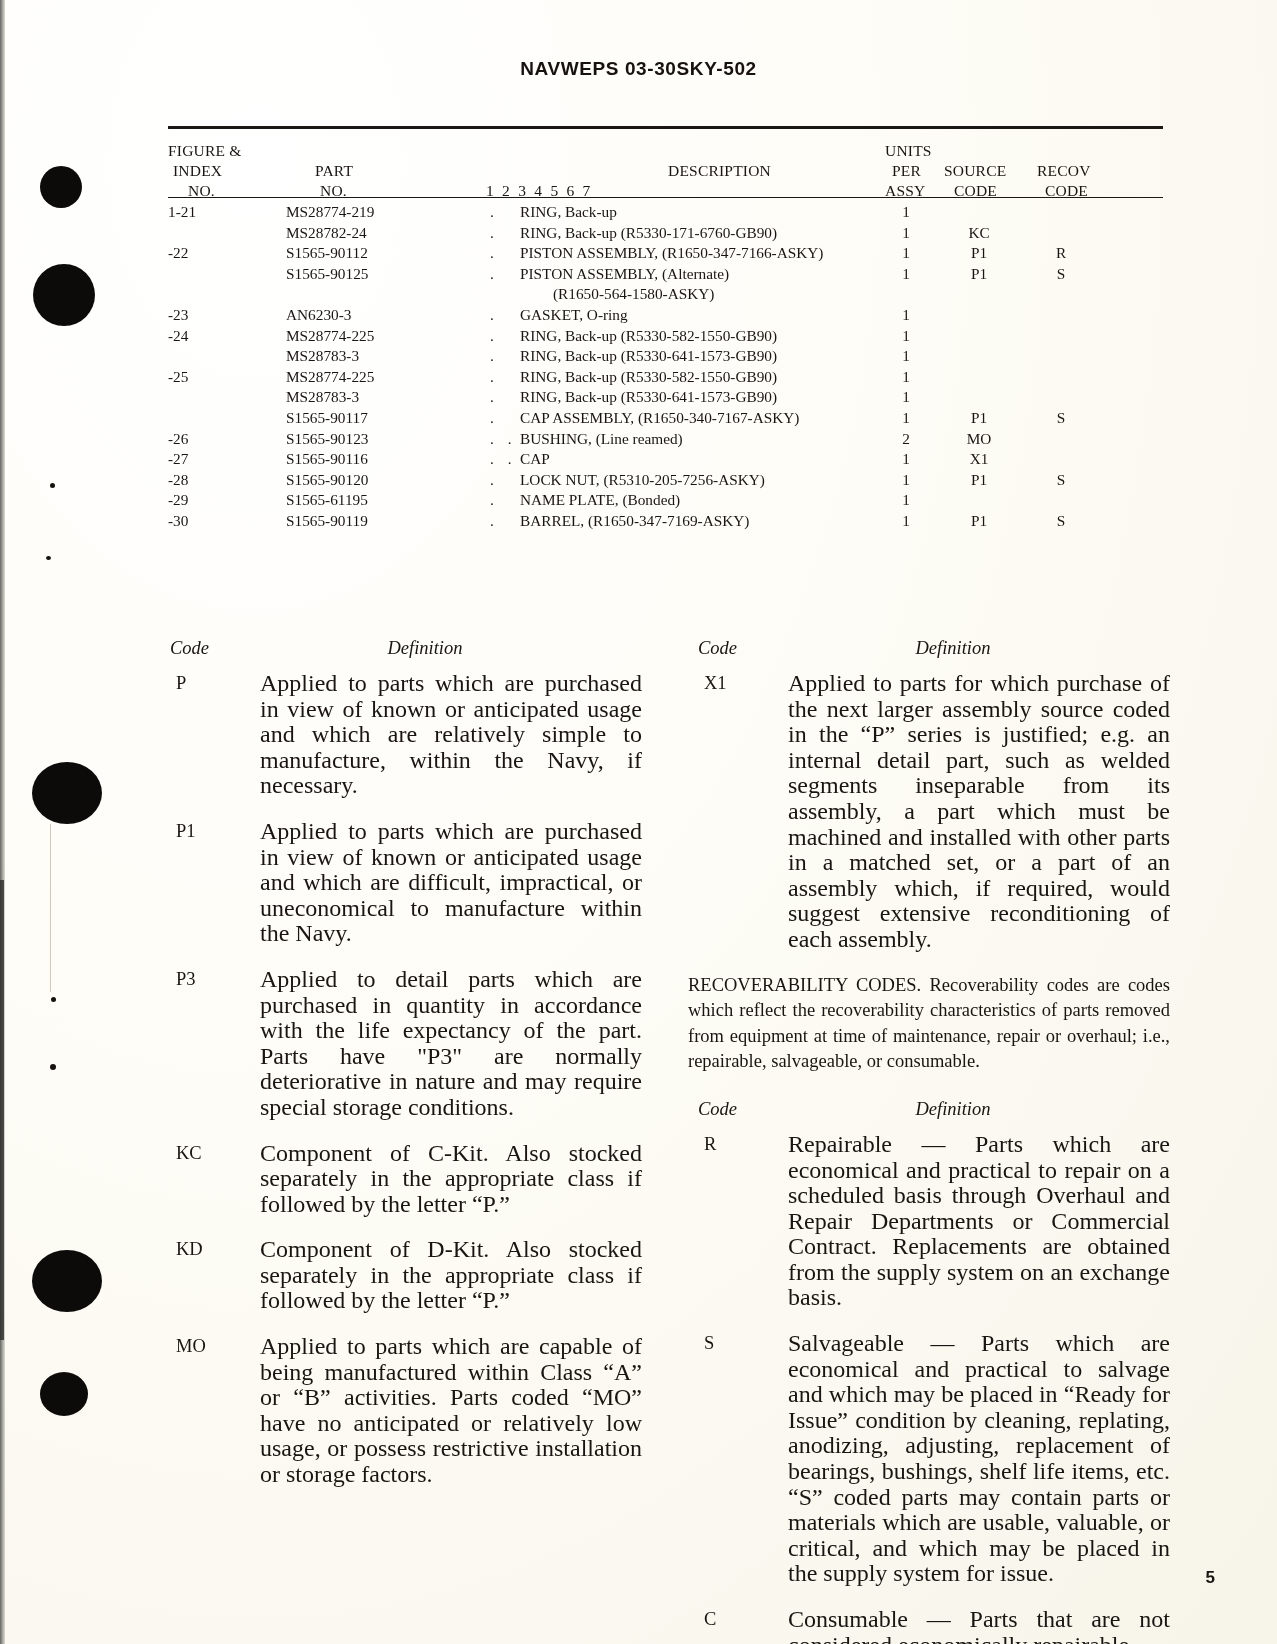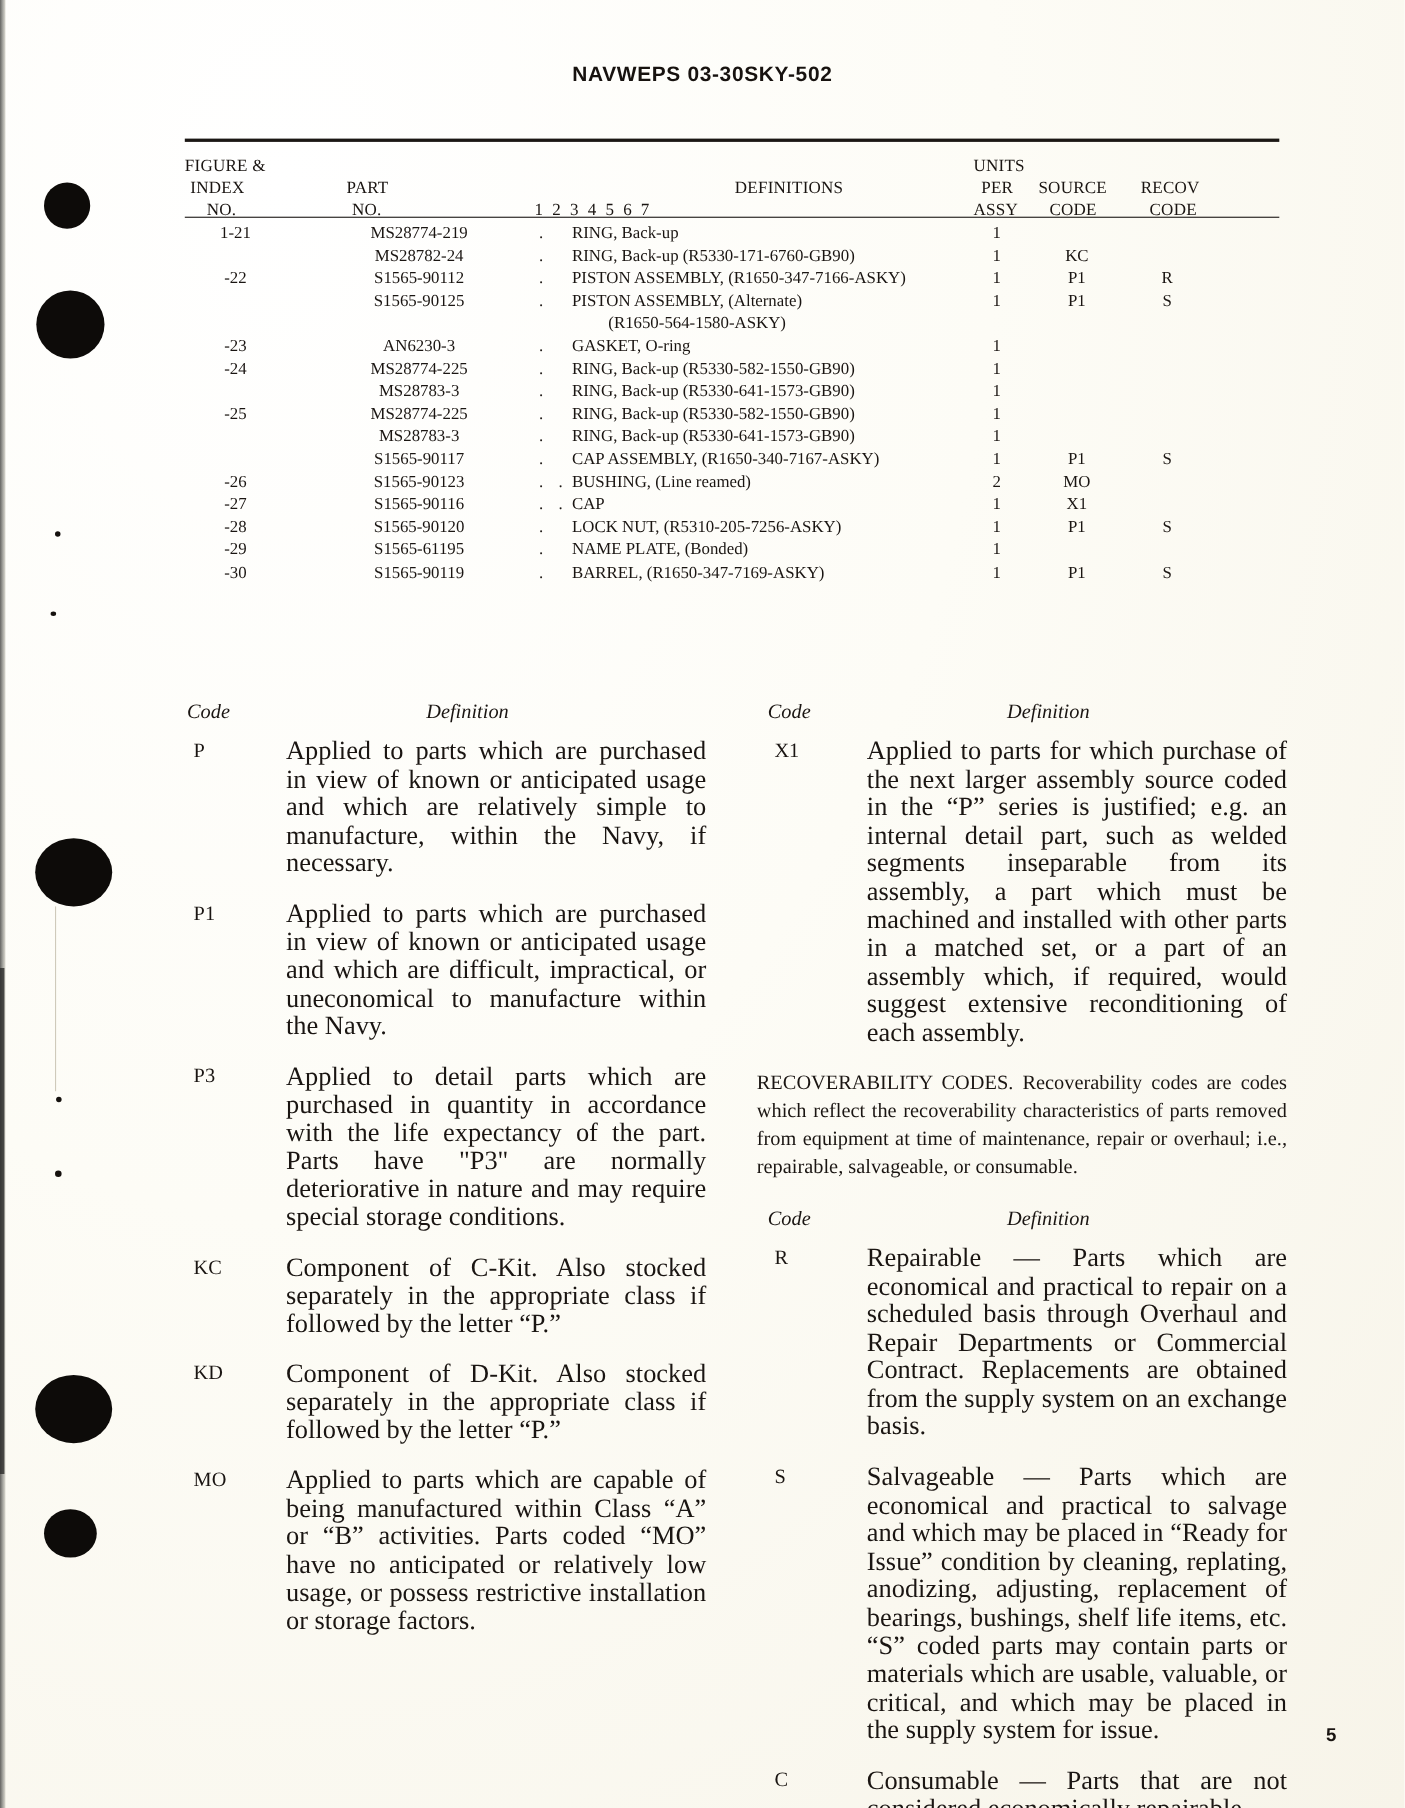--- a/index.html
+++ b/index.html
@@ -105,27 +105,26 @@
   }
   .prow {
     position: relative;
     height: 20.6px;
     white-space: nowrap;
   }
   .c-index {
     position: absolute;
     left: 0px;
     width: 92px;
-    text-align: center;
   }
   .c-part {
     position: absolute;
     left: 118px;
     width: 190px;
-    text-align: center;
+    text-align: left;
   }
   .c-indent {
     position: absolute;
     left: 322px;
     width: 40px;
     letter-spacing: 5px;
   }
   .c-desc {
     position: absolute;
     left: 352px;
@@ -252,21 +251,21 @@
     <div class="col-heads">
       <div class="ch l1" style="left:0px;">FIGURE &amp;</div>
       <div class="ch l2" style="left:5px;">INDEX</div>
       <div class="ch l3" style="left:20px;">NO.</div>
 
       <div class="ch l2" style="left:147px;">PART</div>
       <div class="ch l3" style="left:152px;">NO.</div>
 
       <div class="ch l3" style="left:318px;">1  2  3  4  5  6  7</div>
 
-      <div class="ch l2" style="left:500px;">DEFINITIONS</div>
+      <div class="ch l2" style="left:500px;">DESCRIPTION</div>
 
       <div class="ch l1" style="left:717px;">UNITS</div>
       <div class="ch l2" style="left:724px;">PER</div>
       <div class="ch l3" style="left:717px;">ASSY</div>
 
       <div class="ch l2" style="left:776px;">SOURCE</div>
       <div class="ch l3" style="left:786px;">CODE</div>
 
       <div class="ch l2" style="left:869px;">RECOV</div>
       <div class="ch l3" style="left:877px;">CODE</div>

